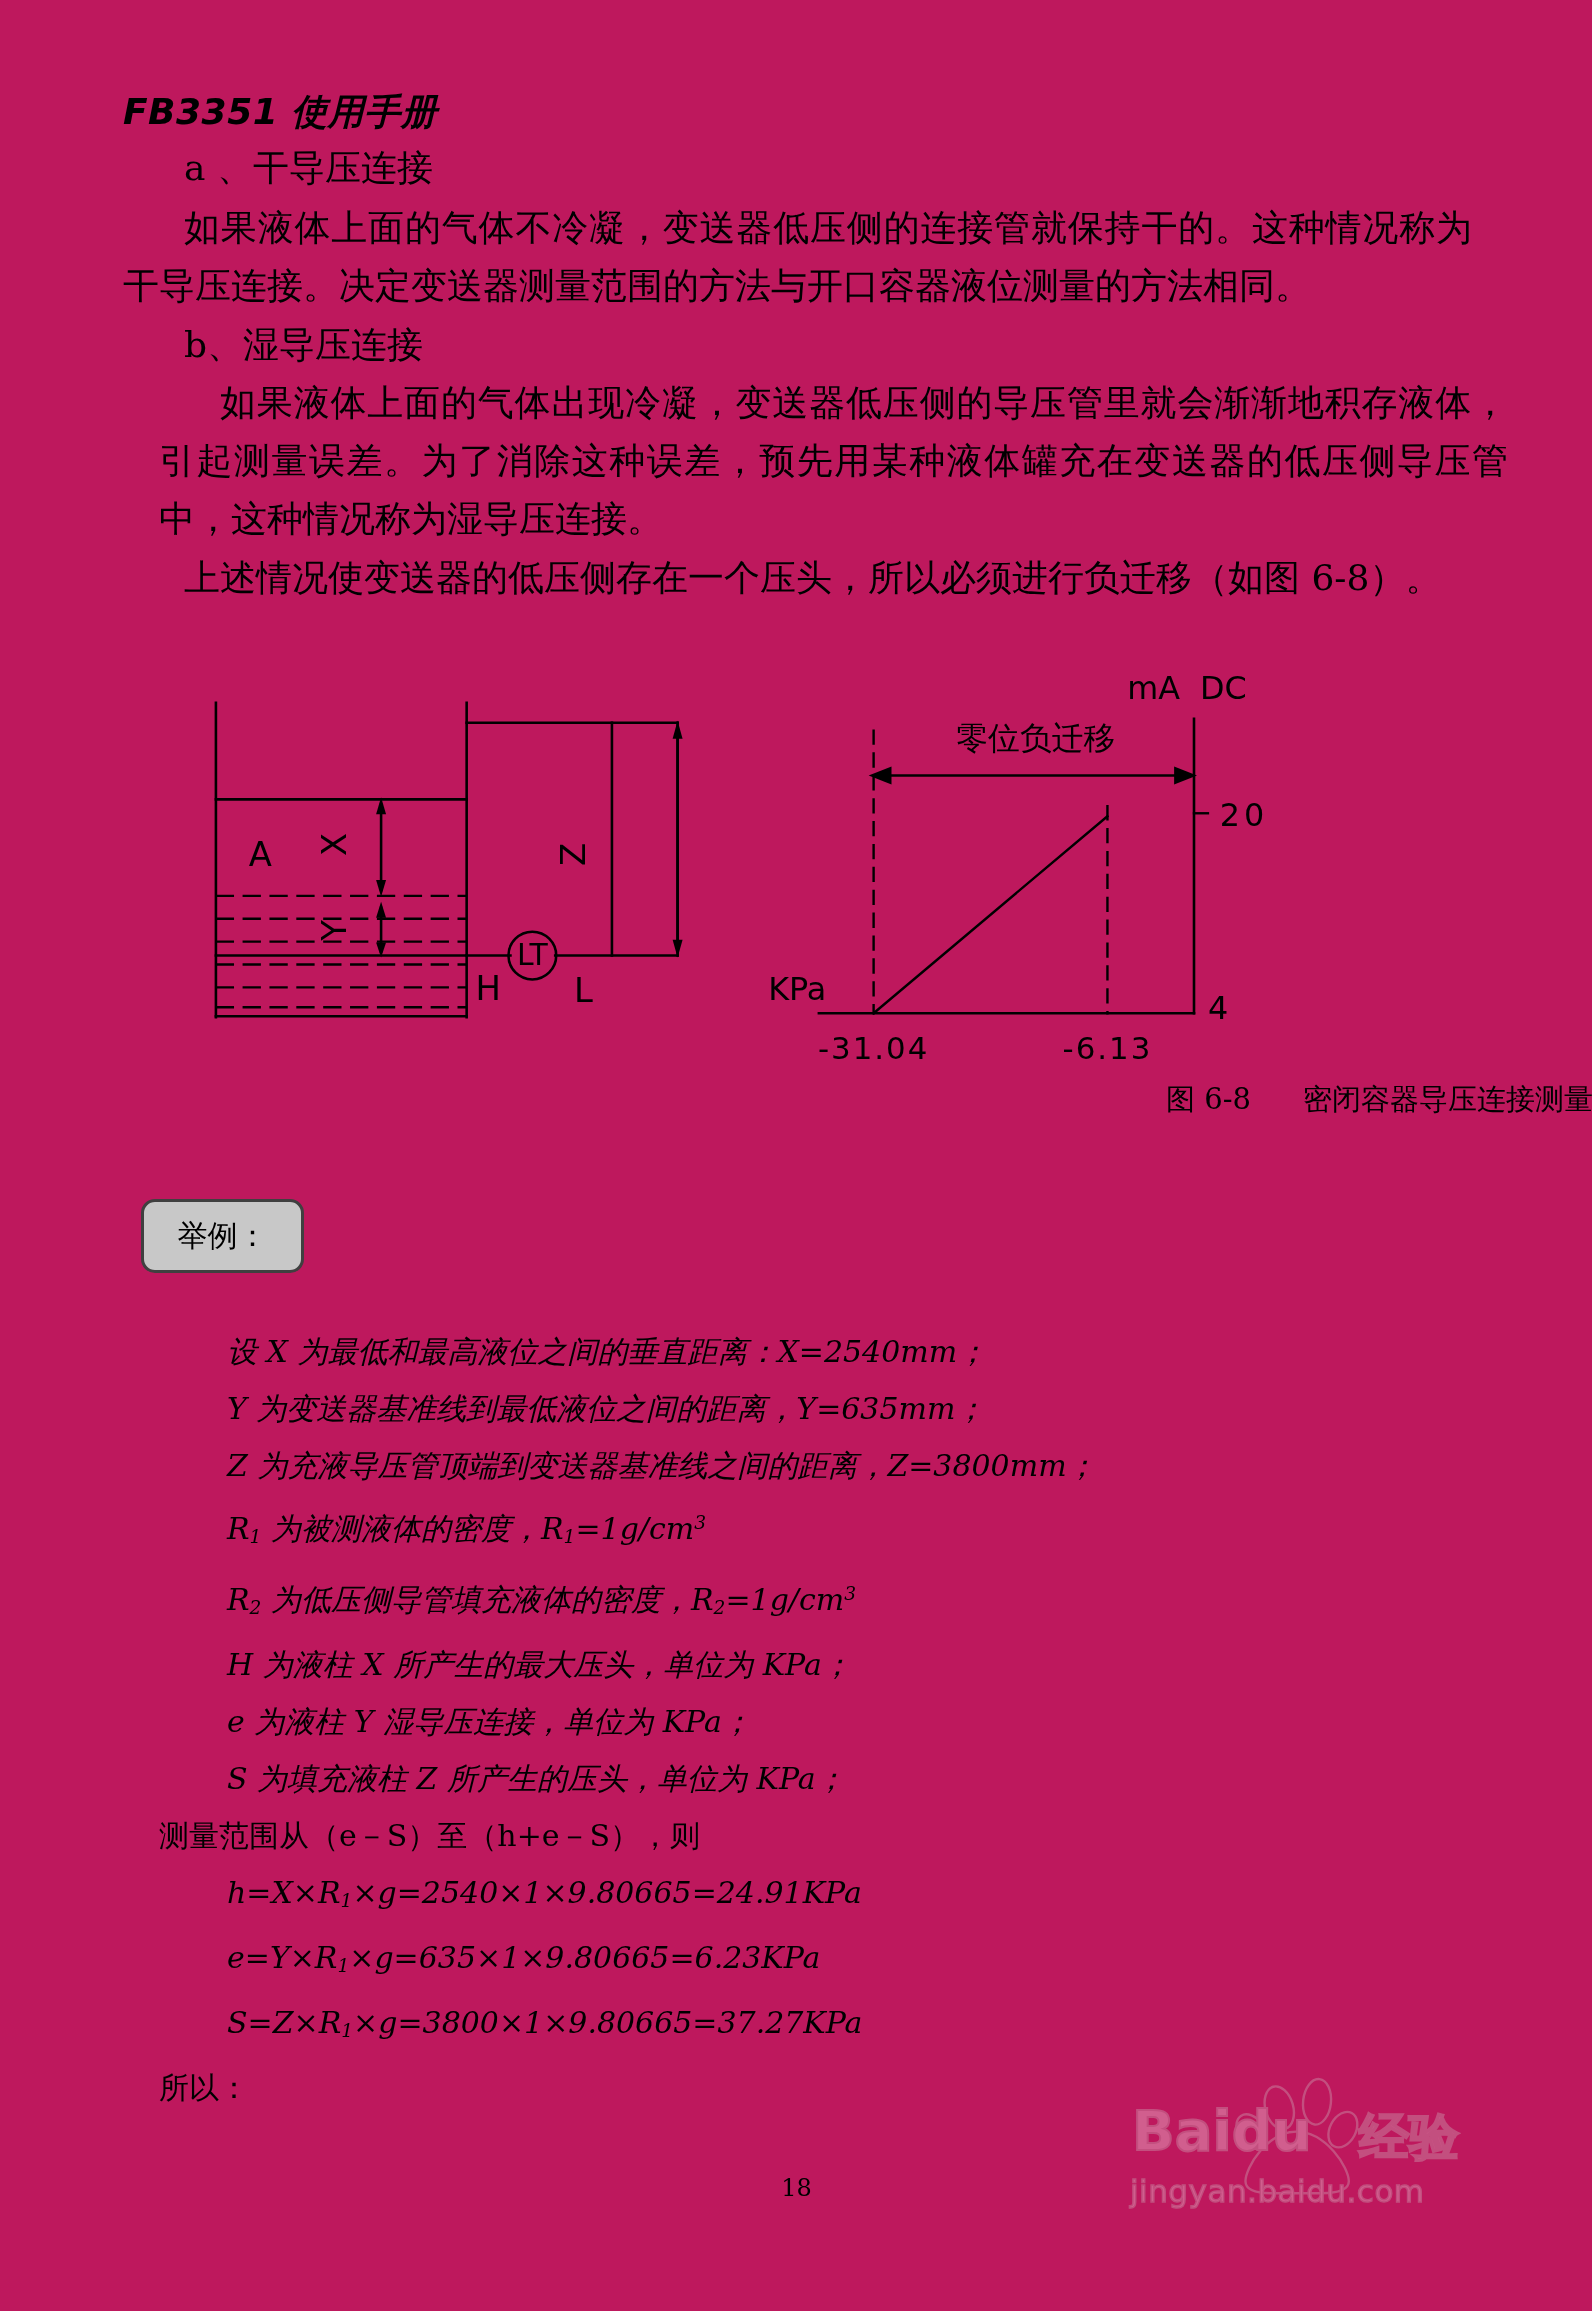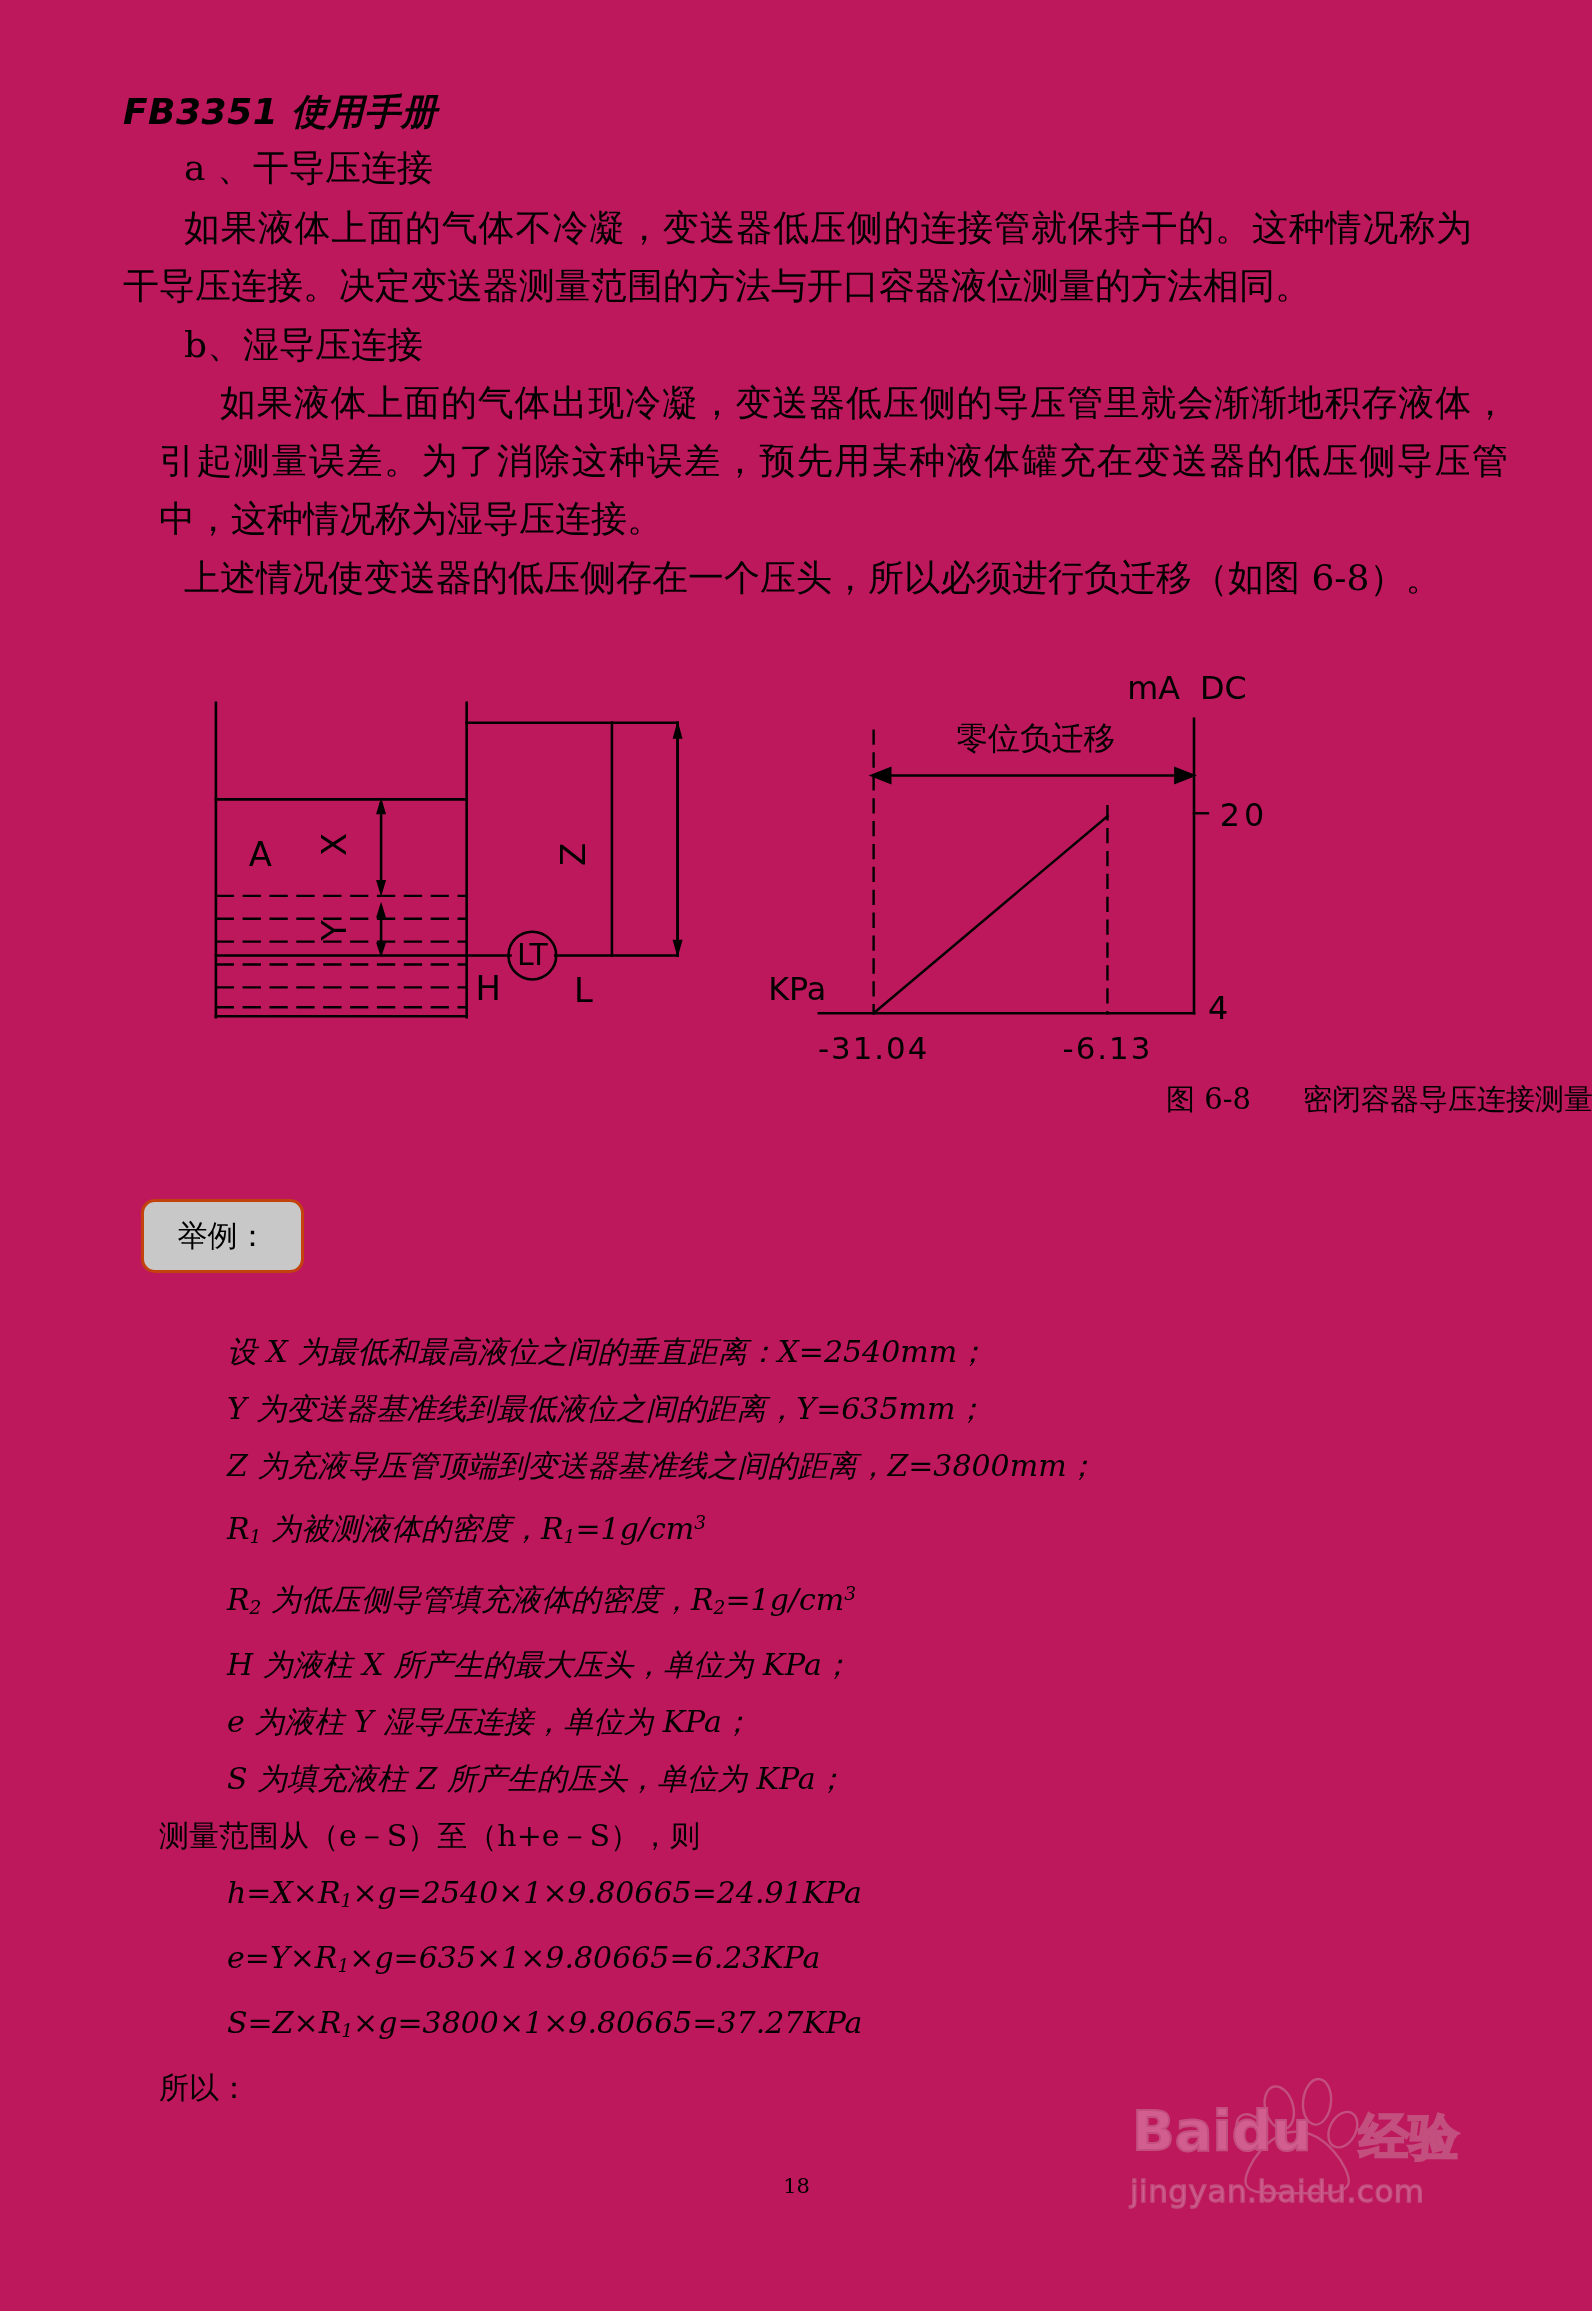--- a/index.html
+++ b/index.html
@@ -64,21 +64,21 @@
   .fig-caption .cap-gap { display: inline-block; width: 52px; }
 
   
   .example-box {
     position: absolute;
     left: 141px;
     top: 1199px;
     width: 157px;
     height: 68px;
     background: #c8c8c8;
-    border: 3px solid #c2410c;
+    border: 3px solid #404040;
     border-radius: 14px;
     display: flex;
     align-items: center;
     justify-content: center;
     font-size: 30px;
     font-family: "DejaVu Serif", "Liberation Serif", serif;
   }
 
   
   .ex-list {
@@ -95,21 +95,21 @@
   sub { font-size: 0.62em; vertical-align: -0.22em; }
   sup { font-size: 0.62em; vertical-align: 0.52em; }
 
   
   .page-number {
     position: absolute;
     left: 0;
     top: 2174px;
     width: 1593px;
     text-align: center;
-    font-size: 21px;
+    font-size: 24px;
   }
 
   
   .watermark {
     position: absolute;
     left: 1122px;
     top: 2070px;
     width: 398px;
     height: 159px;
     opacity: 0.30;

